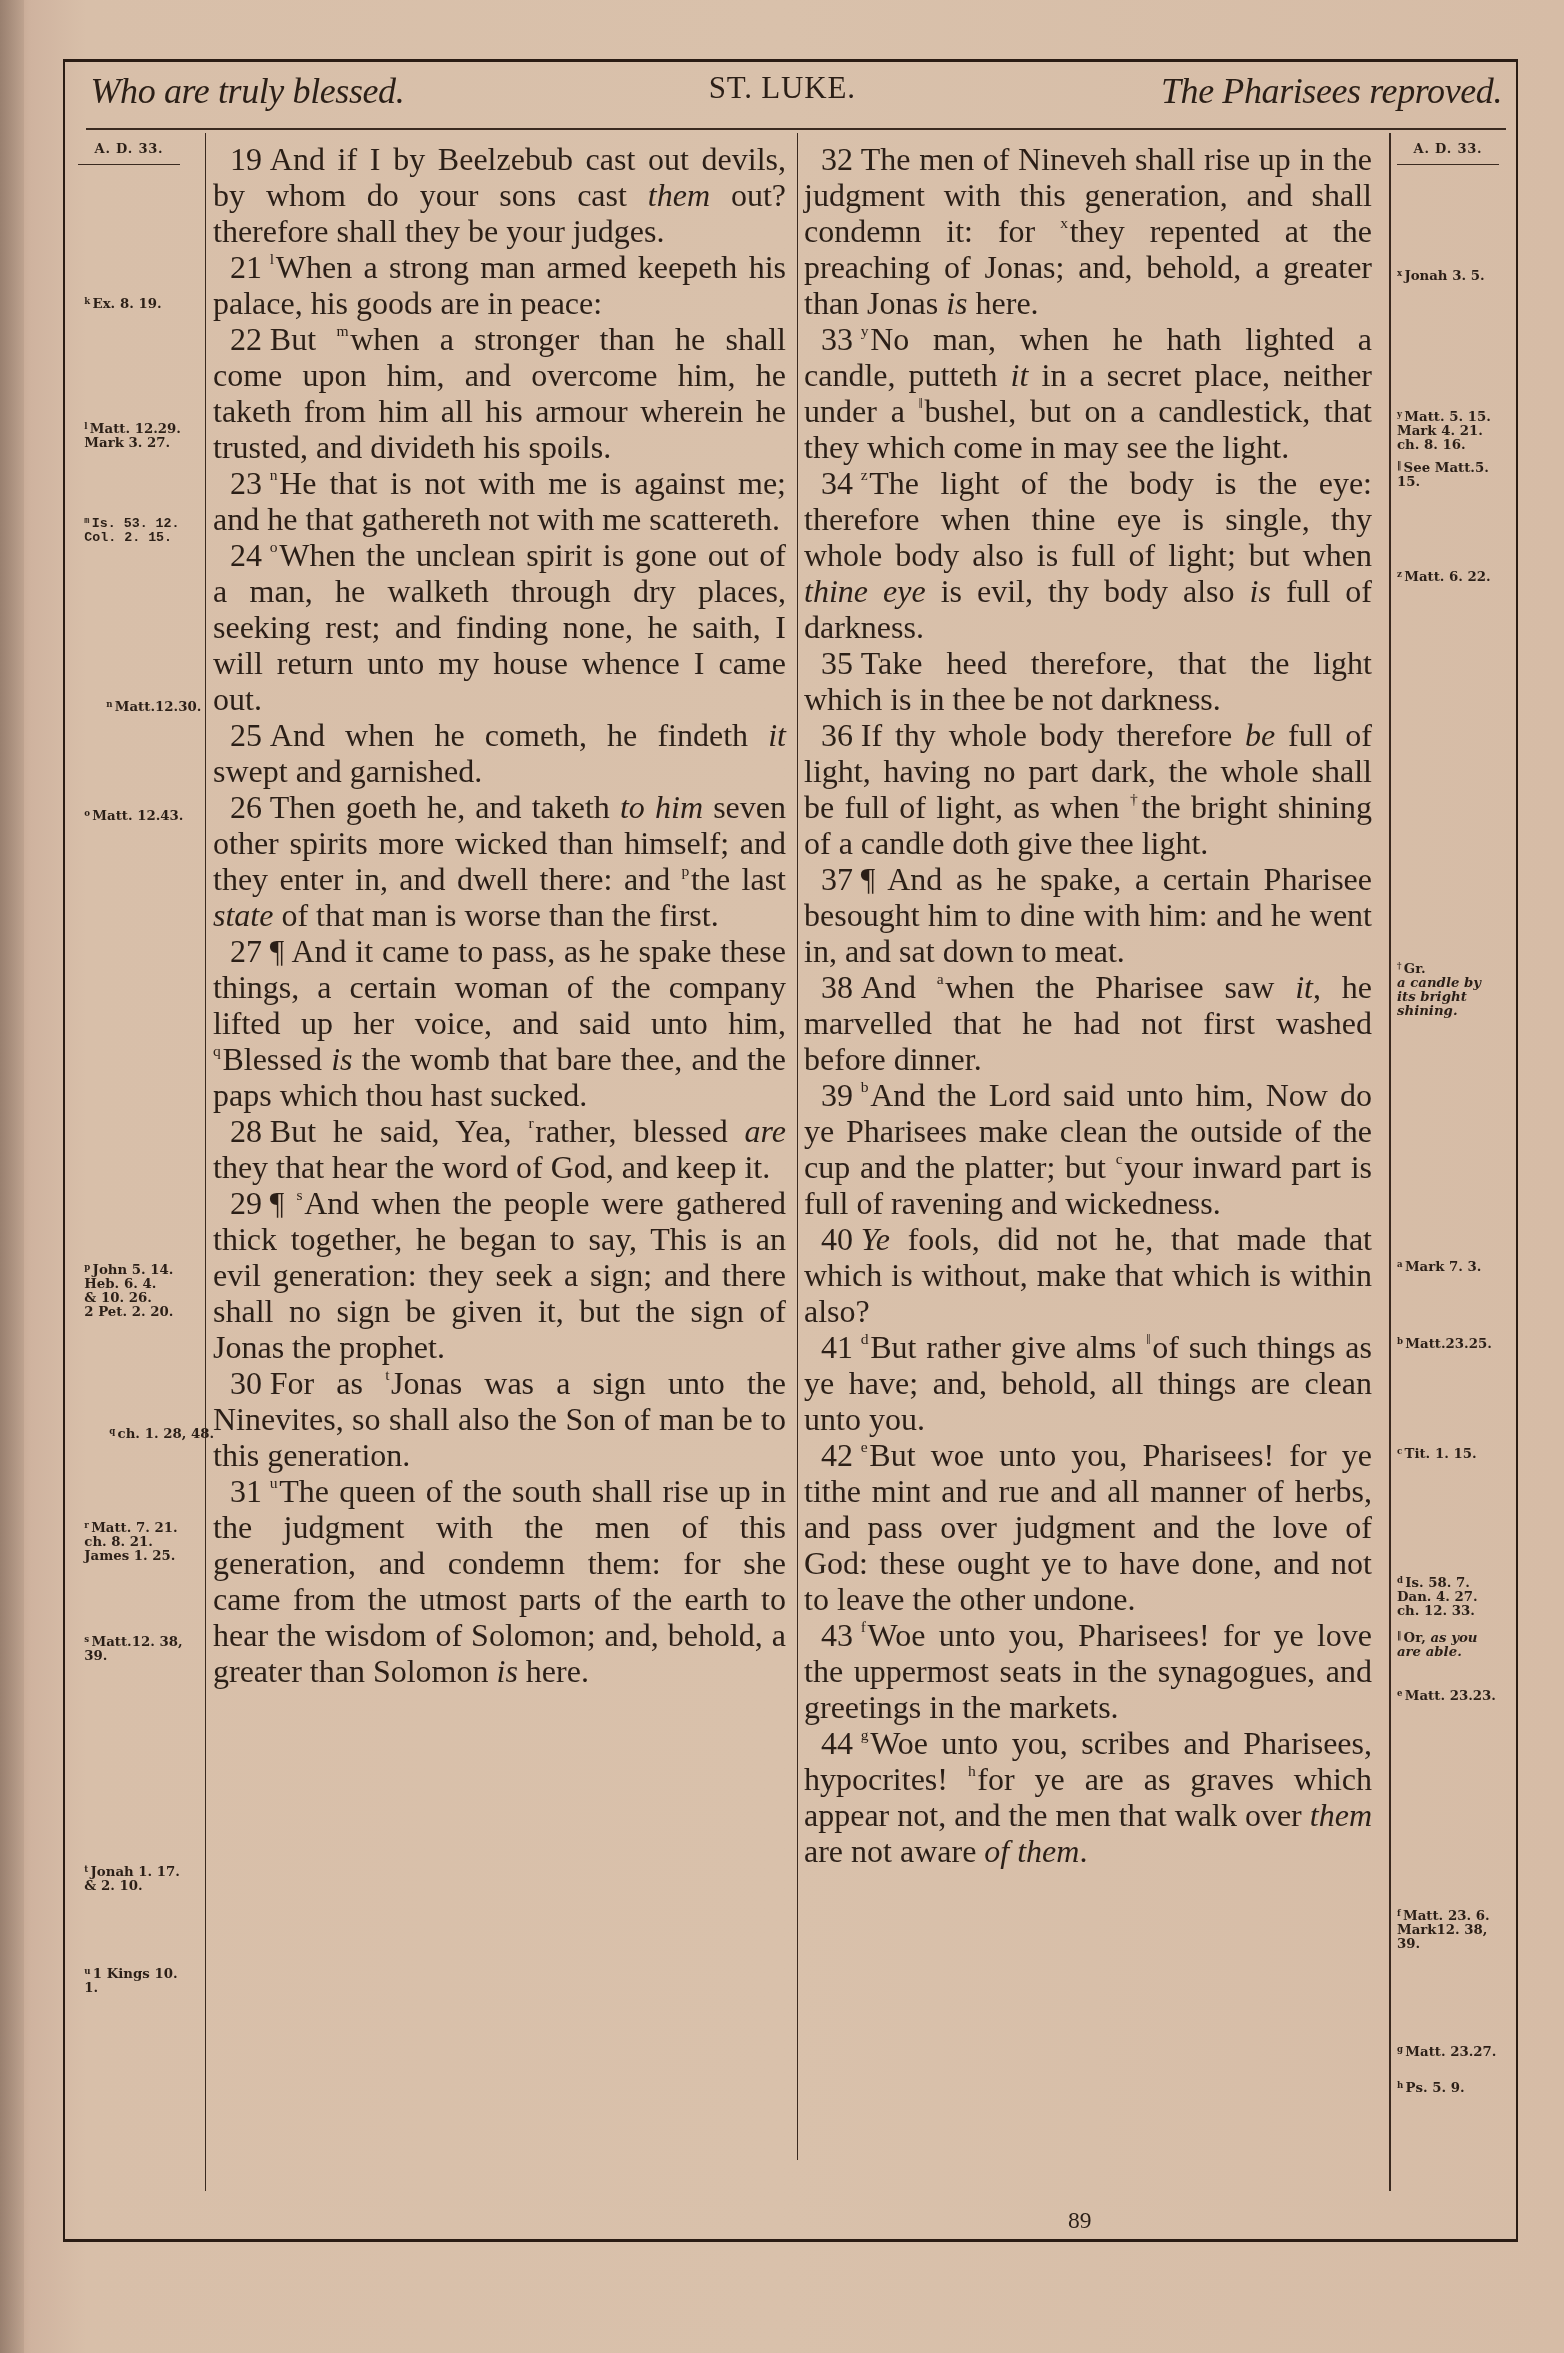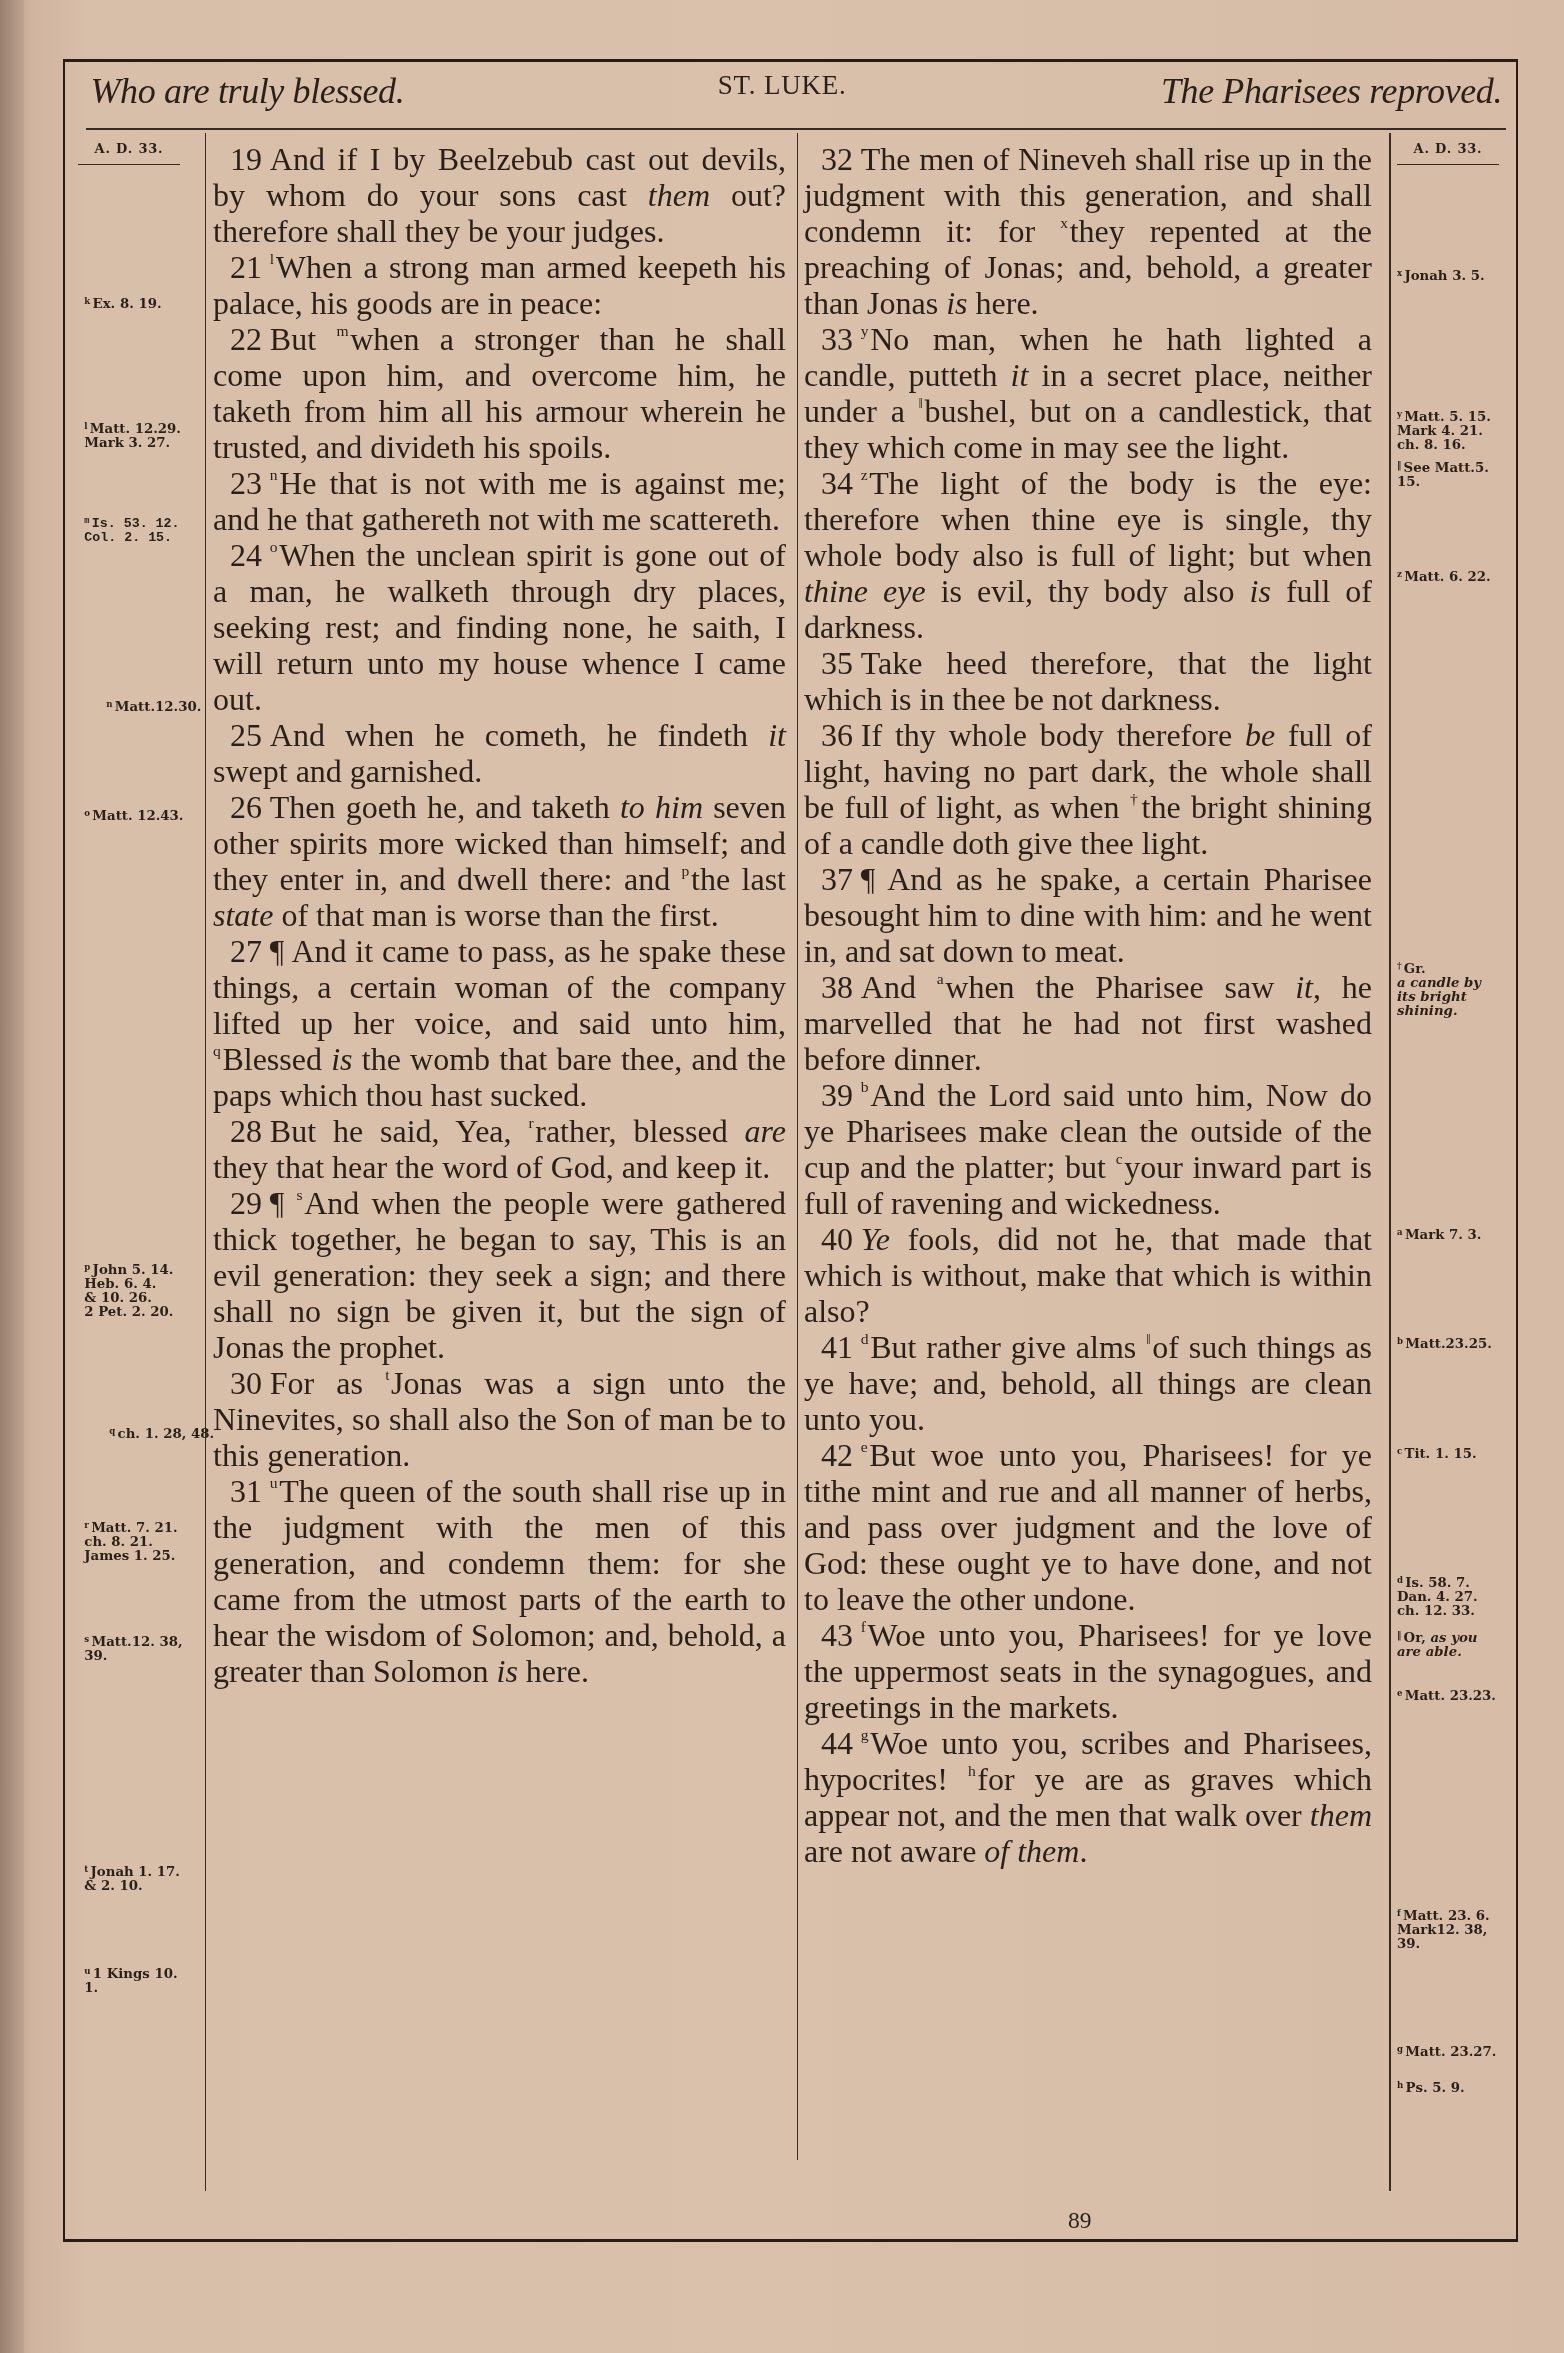--- a/index.html
+++ b/index.html
@@ -25,21 +25,21 @@
     position:absolute; left:78px; top:70px; width:1424px; height:47px;
   }
   .rh-left, .rh-right {
     position:absolute; top:0; font-style:italic; font-size:36px;
     font-family:"Liberation Serif", serif; letter-spacing:-0.4px;
   }
   .rh-left { left:12.5px; }
   .rh-right { right:0; }
   .rh-center {
     position:absolute; left:0; right:0; top:0; text-align:center;
-    font-size:27px; letter-spacing:0.8px; padding-right:15.6px;
+    font-size:31px; letter-spacing:0.8px; padding-right:15.6px;
   }
   .head-rule {
     position:absolute; left:86px; top:128px; width:1420px; height:0;
     border-top:2.3px solid #3a2a20;
   }
   .vrule { position:absolute; top:133px; width:0; border-left:1.6px solid #3a2a20; }
   .vr1 { left:205px; height:2058px; }
   .vr2 { left:797px; height:2027px; }
   .vr3 { left:1389px; height:2058px; border-left-width:2.3px; }
 
@@ -123,21 +123,21 @@
       <div class="mref" style="top: 266px;"><span class="mk">y</span><span>Matt. 5. 15.
 Mark 4. 21.
 ch. 8. 16.</span></div>
       <div class="mref" style="top: 317px;"><span class="mk">‖</span><span>See Matt.5.
 15.</span></div>
       <div class="mref" style="top: 426px;"><span class="mk">z</span><span>Matt. 6. 22.</span></div>
       <div class="mref" style="top: 818px;"><span class="mk">†</span><span>Gr.</span><i>
 a candle by
 its bright
 shining.</i></div>
-      <div class="mref" style="top: 1084px;"><span class="mk">a</span><span>Mark 7. 3.</span></div>
+      <div class="mref" style="top: 1116px;"><span class="mk">a</span><span>Mark 7. 3.</span></div>
       <div class="mref" style="top: 1193px;"><span class="mk">b</span><span>Matt.23.25.</span></div>
       <div class="mref" style="top: 1303px;"><span class="mk">c</span><span>Tit. 1. 15.</span></div>
       <div class="mref" style="top: 1432px;"><span class="mk">d</span><span>Is. 58. 7.
 Dan. 4. 27.
 ch. 12. 33.</span></div>
       <div class="mref" style="top: 1487px;"><span class="mk">‖</span><span>Or,</span><i> as you
 are able.</i></div>
       <div class="mref" style="top: 1545px;"><span class="mk">e</span><span>Matt. 23.23.</span></div>
       <div class="mref" style="top: 1765px;"><span class="mk">f</span><span>Matt. 23. 6.
 Mark12. 38,

